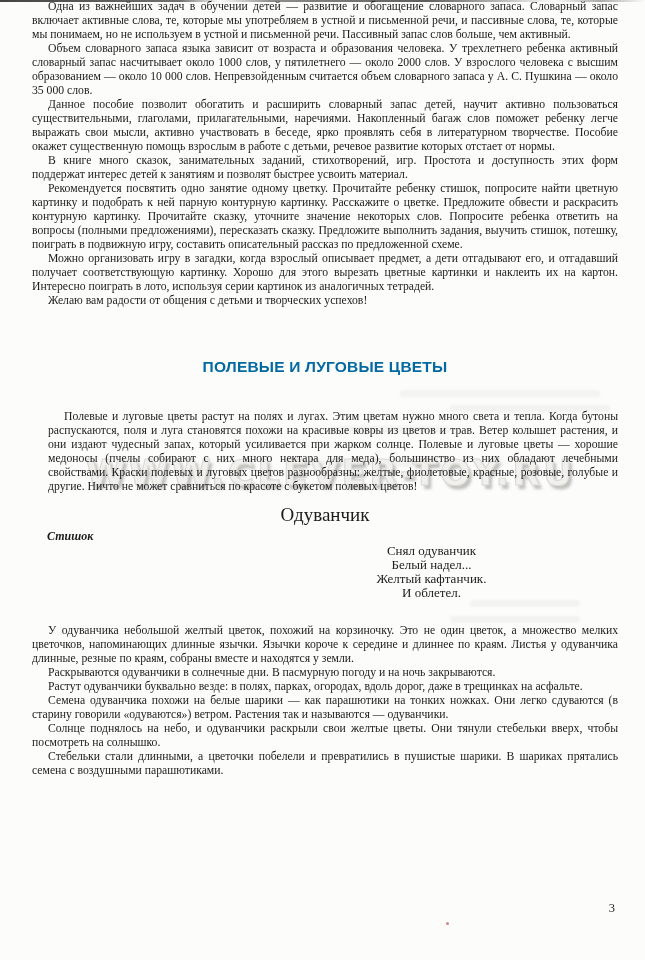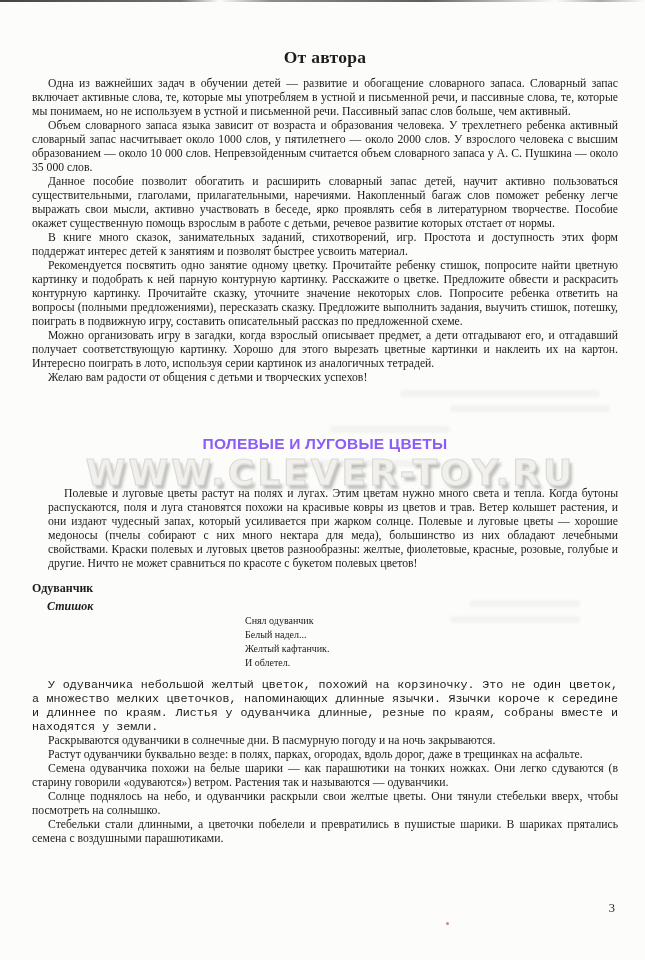--- a/index.html
+++ b/index.html
@@ -30,36 +30,36 @@
     font-size:17.5px; font-weight:bold; text-align:center;
     margin:47px 0 9px 0; letter-spacing:.3px;
   }
   p.body {
     font-size:11.7px; line-height:14px;
     text-align:justify; text-indent:16px; margin:0;
   }
   h2.section-sans {
     font-family:"Liberation Sans", "DejaVu Sans", sans-serif;
     font-size:15.5px; font-weight:bold; text-align:center;
-    margin:50px 0 0 0; letter-spacing:.2px; color:#8b5cf6;
+    margin:50px 0 0 0; letter-spacing:.2px; color:#0369a1;
   }
   p.intro { margin-top:34px;margin-left:16px; }
   h2.flower-title {
-    font-size:12px; font-weight:bold; text-align:left;
+    font-size:19px; font-weight:normal; text-align:center;
     margin:10px 0 0 0;
   }
   .poem-label {
     font-size:12px; font-weight:bold; font-style:italic;
     margin:3px 0 0 15px;
   }
   .poem {
     margin:0 0 0 213px;
-    font-size:10px; line-height:14px;
+    font-size:13px; line-height:14px;text-align:center;
   }
-  p.after-poem { margin-top:8px;font-family:Liberation Mono, monospace; }
+  p.after-poem { margin-top:24px; }
   h3.sub-title {
     font-size:12.5px; font-weight:bold; font-style:italic;
     text-align:center; margin:14px 0 9px 0;
   }
   .page-number {
     position:absolute; right:30px; bottom:44px;
     font-size:12.5px; z-index:2;
   }
   .watermark {
     position:absolute; top:452px; left:8px; width:100%;
@@ -94,21 +94,20 @@
   <div class="ghost" style="left:330px; top:426px; width:120px;"></div>
   <div class="ghost" style="left:300px; top:460px; width:140px;"></div>
   <div class="ghost" style="left:470px; top:600px; width:110px;"></div>
   <div class="ghost" style="left:450px; top:616px; width:130px;"></div>
   <div class="speck-red"></div>
 
   <div class="watermark">WWW.CLEVER-TOY.RU</div>
 
   <div class="content">
 
-    <h1 class="author-title">От автора</h1>
 
     <p class="body">Одна из важнейших задач в обучении детей — развитие и обогащение словарного запаса. Словарный запас включает активные слова, те, которые мы употребляем в устной и письменной речи, и пассивные слова, те, которые мы понимаем, но не используем в устной и письменной речи. Пассивный запас слов больше, чем активный.</p>
     <p class="body">Объем словарного запаса языка зависит от возраста и образования человека. У трехлетнего ребенка активный словарный запас насчитывает около 1000 слов, у пятилетнего — около 2000 слов. У взрослого человека с высшим образованием — около 10 000 слов. Непревзойденным считается объем словарного запаса у А. С. Пушкина — около 35 000 слов.</p>
     <p class="body">Данное пособие позволит обогатить и расширить словарный запас детей, научит активно пользоваться существительными, глаголами, прилагательными, наречиями. Накопленный багаж слов поможет ребенку легче выражать свои мысли, активно участвовать в беседе, ярко проявлять себя в литературном творчестве. Пособие окажет существенную помощь взрослым в работе с детьми, речевое развитие которых отстает от нормы.</p>
     <p class="body">В книге много сказок, занимательных заданий, стихотворений, игр. Простота и доступность этих форм поддержат интерес детей к занятиям и позволят быстрее усвоить материал.</p>
     <p class="body">Рекомендуется посвятить одно занятие одному цветку. Прочитайте ребенку стишок, попросите найти цветную картинку и подобрать к ней парную контурную картинку. Расскажите о цветке. Предложите обвести и раскрасить контурную картинку. Прочитайте сказку, уточните значение некоторых слов. Попросите ребенка ответить на вопросы (полными предложениями), пересказать сказку. Предложите выполнить задания, выучить стишок, потешку, поиграть в подвижную игру, составить описательный рассказ по предложенной схеме.</p>
     <p class="body">Можно организовать игру в загадки, когда взрослый описывает предмет, а дети отгадывают его, и отгадавший получает соответствующую картинку. Хорошо для этого вырезать цветные картинки и наклеить их на картон. Интересно поиграть в лото, используя серии картинок из аналогичных тетрадей.</p>
     <p class="body">Желаю вам радости от общения с детьми и творческих успехов!</p>
 
     <h2 class="section-sans">ПОЛЕВЫЕ И ЛУГОВЫЕ ЦВЕТЫ</h2>

